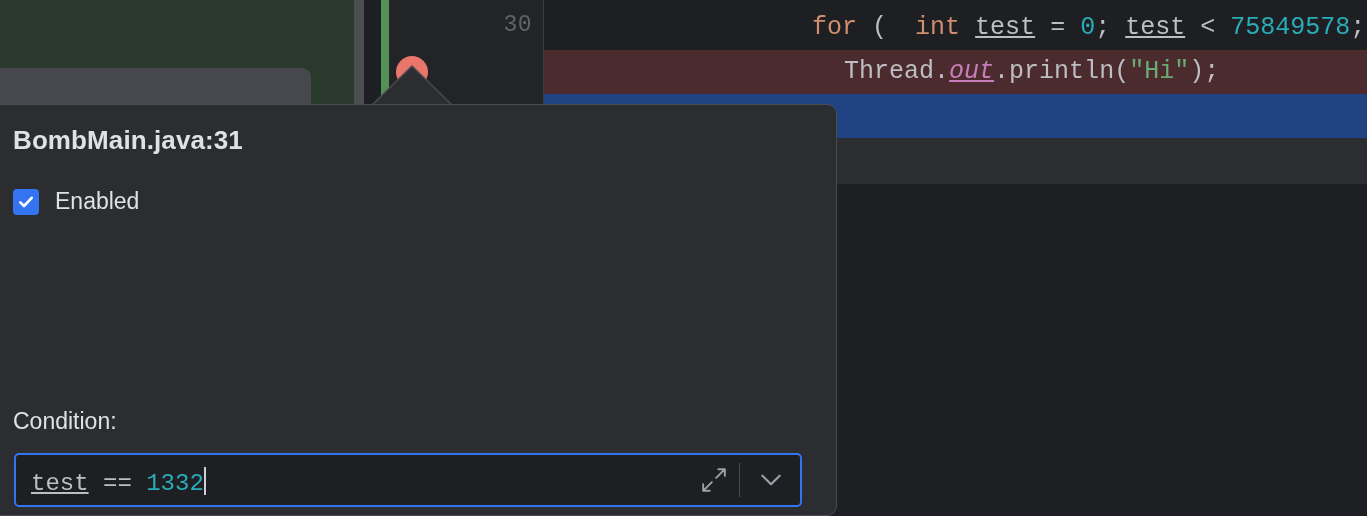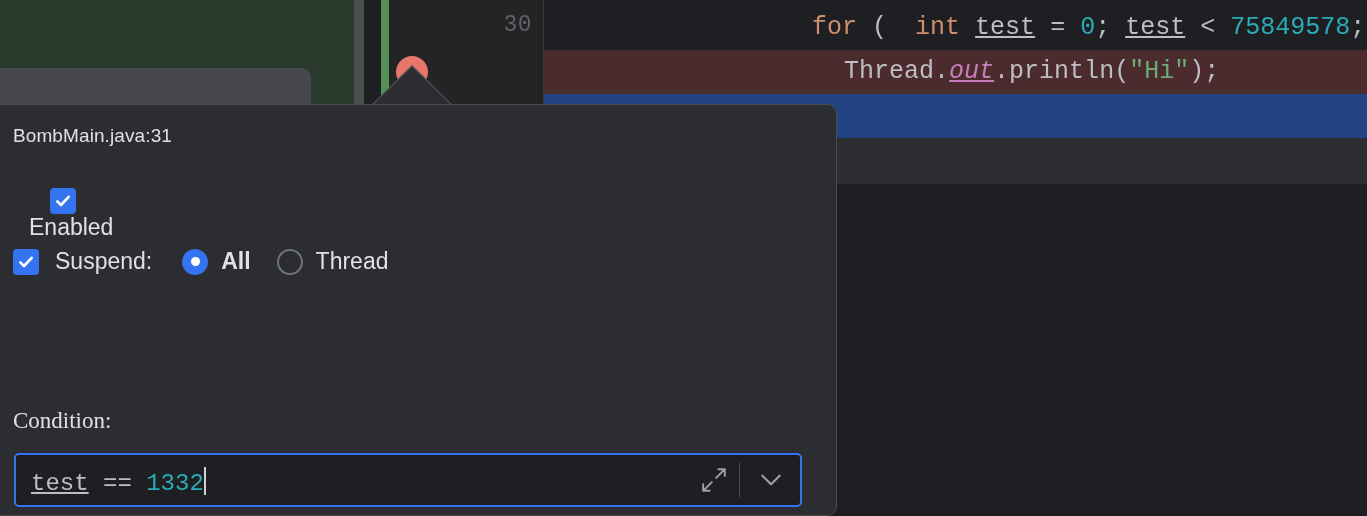--- a/index.html
+++ b/index.html
@@ -159,30 +159,30 @@
     left: -8px; top: 104px;
     width: 845px; height: 412px;
     background: #2B2D30;
     border: 1px solid #4A4C50;
     border-radius: 10px;
   }
 
   .popup-title {
     position: absolute;
     left: 20px; top: 20px;
-    font-size: 19px;
-    font-weight: normal;
+    font-size: 26px;
+    font-weight: bold;
     color: #DFE1E5;
     letter-spacing: .1px;
   }
 
   
   .row { position: absolute; display: flex; align-items: center; }
 
-  .row-enabled { left: 20px; top: 83px; flex-direction: column; }
+  .row-enabled { left: 20px; top: 83px; }
   .row-suspend { left: 20px; top: 143px; }
 
   .checkbox {
     width: 26px; height: 26px;
     border-radius: 4px;
     background: #3574F0;
     display: flex;
     align-items: center;
     justify-content: center;
     flex: 0 0 auto;
@@ -221,21 +221,20 @@
     white-space: nowrap;
   }
   .radio-label.sel { font-weight: bold; }
 
   
   .condition-label {
     position: absolute;
     left: 20px; top: 303px;
     font-size: 23px;
     color: #DFE1E5;
-    font-family: Liberation Serif, serif;
   }
 
   .condition-field {
     position: absolute;
     left: 21px; top: 348px;
     width: 788px; height: 54px;
     background: #1E1F22;
     border: 2px solid #3574F0;
     border-radius: 5px;
   }
@@ -320,41 +319,20 @@
 
     <div class="row row-enabled">
       <span class="checkbox">
         <svg width="18" height="18" viewBox="0 0 18 18">
           <path d="M3.3 9.3 L7 13 L14.7 4.8" fill="none" stroke="#FFFFFF" stroke-width="2.6" stroke-linecap="round" stroke-linejoin="round"></path>
         </svg>
       </span>
       <span class="row-label">Enabled</span>
     </div>
 
-    <div class="row row-suspend">
-      <span class="checkbox">
-        <svg width="18" height="18" viewBox="0 0 18 18">
-          <path d="M3.3 9.3 L7 13 L14.7 4.8" fill="none" stroke="#FFFFFF" stroke-width="2.6" stroke-linecap="round" stroke-linejoin="round"></path>
-        </svg>
-      </span>
-      <span class="row-label">Suspend:</span>
-
-      <span class="radio-group">
-        <span class="radio-item">
-          <span class="radio on">
-            <span class="dot"></span>
-          </span>
-          <span class="radio-label sel">All</span>
-        </span>
-        <span class="radio-item">
-          <span class="radio off"></span>
-          <span class="radio-label">Thread</span>
-        </span>
-      </span>
-    </div>
 
     <div class="condition-label">Condition:</div>
 
     <div class="condition-field">
       <span class="condition-text"><span class="cond-var">test</span><span class="cond-op"> == </span><span class="cond-num">1332</span><span class="text-caret"></span></span>
 
       <svg class="expand-icon" viewBox="0 0 24 24">
         <path d="M22 2 L14 10 M22 2 L22 8 M22 2 L16 2" fill="none" stroke="#9DA0A8" stroke-width="1.8" stroke-linecap="round"></path>
         <path d="M2 22 L10 14 M2 22 L2 16 M2 22 L8 22" fill="none" stroke="#9DA0A8" stroke-width="1.8" stroke-linecap="round"></path>
       </svg>

